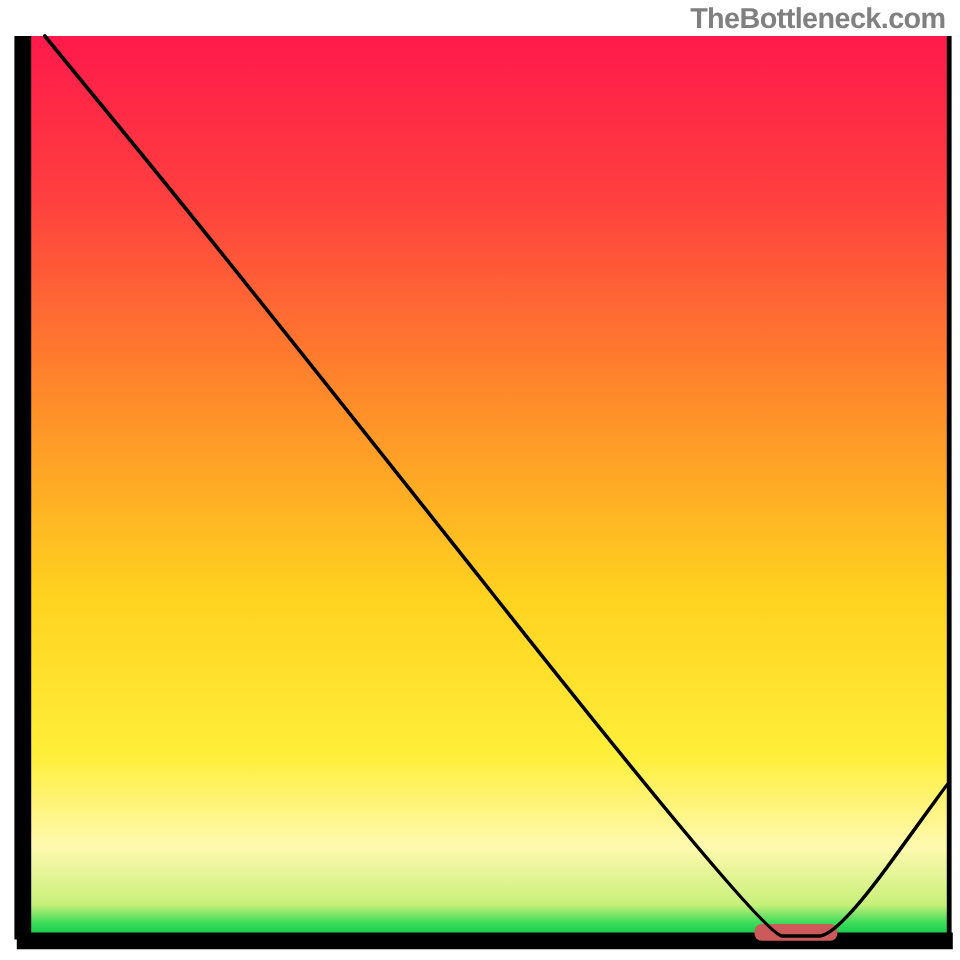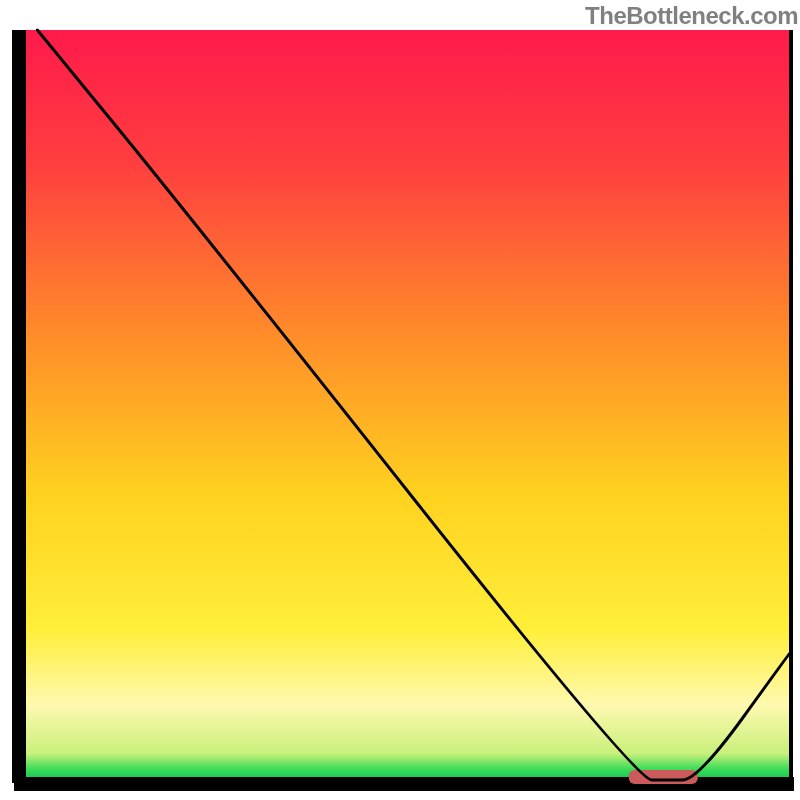--- a/index.html
+++ b/index.html
@@ -12,21 +12,21 @@
     background: #ffffff;
   }
   .chart-wrap {
     position: relative;
     width: 800px;
     height: 800px;
   }
   .watermark {
     position: absolute;
     top: 2px;
-    right: 2px;
+    right: 12px;
     font-size: 24px;
     font-weight: 600;
     color: #808080;
     letter-spacing: -0.5px;
   }
   svg {
     display: block;
   }
 </style>
 </head>

